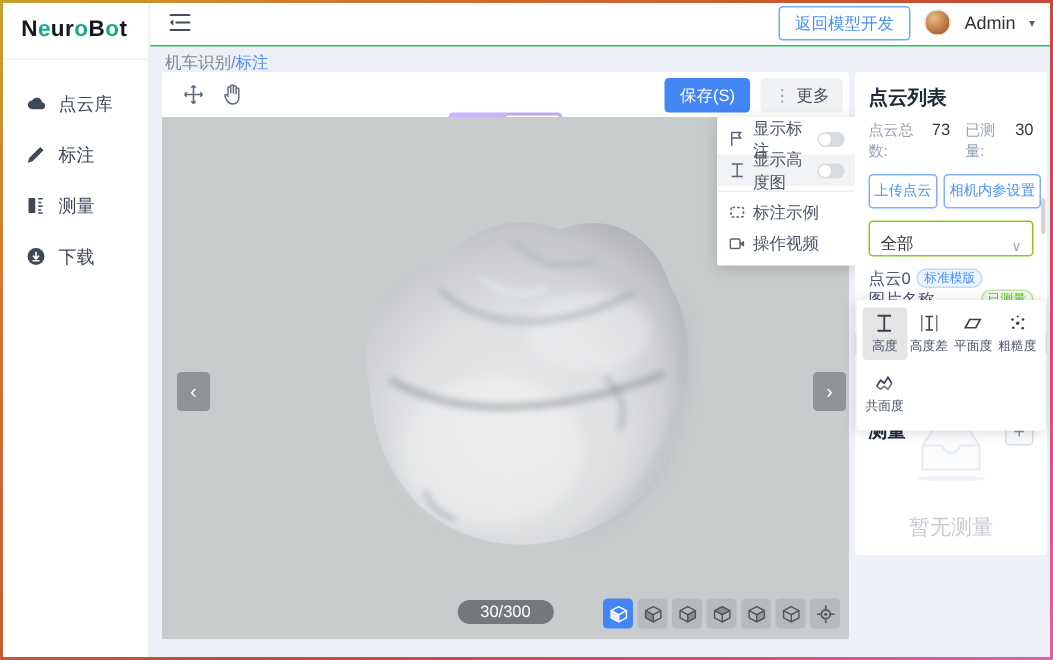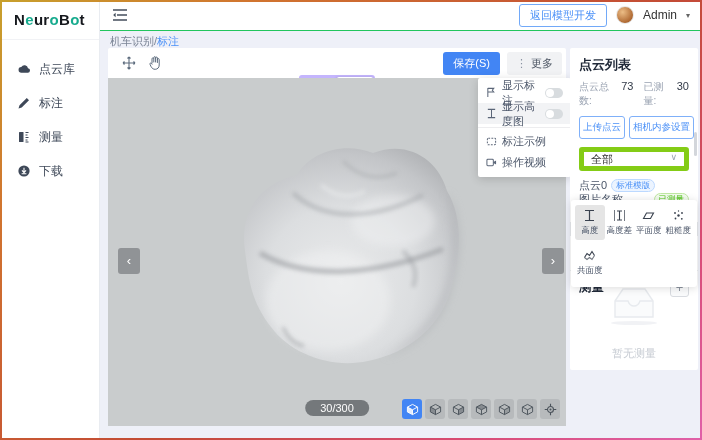--- a/index.html
+++ b/index.html
@@ -68,21 +68,21 @@
   .m-div { border-top:1px solid #ededef; margin:3px 0; }
 
   
   .panel { position:absolute; left:570px; top:48px; width:128px; height:322px; background:#fff; border-radius:2px; padding:8px 9px; z-index:2; }
   .p-title { font-size:13px; font-weight:bold; color:#212a39; }
   .p-stats { margin-top:6px; font-size:10px; color:#99a2b1; display:flex; gap:4px; align-items:baseline; }
   .p-stats b { color:#323a48; font-weight:normal; font-size:11px; }
   .p-stats .g2 { margin-left:6px; }
   .p-btns { margin-top:8px; display:flex; gap:4px; }
   .p-btn { border:1px solid #7fb0f9; color:#4a90f7; background:#fff; border-radius:3px; font-size:9.5px; padding:4px 3px; white-space:nowrap; cursor:pointer; }
-  .p-select { margin-top:8px; height:24px; border:5px solid #84cc16; border-radius:3px; display:flex; align-items:flex-start; padding:0 7px;
+  .p-select { margin-top:8px; height:24px; border:1px solid #84cc16; border-radius:3px; display:flex; align-items:flex-end; padding:0 7px;
               font-size:11px; color:#333; cursor:pointer; }
   .p-select .chev { margin-left:auto; color:#9aa3b1; font-size:9px; }
   .p-list { margin-top:7px; }
   .row { height:14.5px; display:flex; align-items:center; font-size:11px; color:#4a5568; cursor:pointer; }
   .pill { font-size:8.5px; line-height:11px; padding:0 4px; border-radius:7px; white-space:nowrap; }
   .pill.blue  { color:#4a90f7; background:#ecf4ff; border:1px solid #bcd9ff; margin-left:4px; }
   .pill.green { color:#52c41a; background:#f3fbee; border:1px solid #bfe8a2; margin-left:auto; }
   .pill.grey  { color:#9aa1ab; background:#f5f6f7; border:1px solid #e0e2e6; margin-left:auto; }
   .row.sel { background:#e9ebee; margin:0 -9px; padding:0 9px; }
   .row.sel .nm { color:#4a90f7; }
@@ -95,21 +95,21 @@
   .tools-grid { display:grid; grid-template-columns:repeat(4,1fr); row-gap:5px; }
   .tool { display:flex; flex-direction:column; align-items:center; gap:3px; font-size:8.5px; color:#4a5568; padding:4px 0 3px; border-radius:3px; cursor:pointer; }
   .tool.on { background:#e5e5e5; }
   .tool svg { width:13px; height:13px; color:#39414e; }
 
   .measure-sec { position:absolute; left:0; right:0; top:222px; border-top:1px solid #eef0f3; padding:7px 9px 0; display:flex; align-items:center; }
   .measure-title { font-size:12.5px; font-weight:bold; color:#212a39; }
   .add-btn { margin-left:auto; width:19px; height:19px; border:1px solid #d8dbe0; background:#fafbfc; border-radius:3px;
              color:#8a929e; font-size:13px; line-height:16px; text-align:center; cursor:pointer; }
   .empty { position:absolute; left:0; right:0; bottom:9px; text-align:center; }
-  .empty-txt { margin-top:17px; font-size:11px; color:#c7ccd3; }
+  .empty-txt { margin-top:17px; font-size:14px; color:#c7ccd3; }
 </style>
 </head>
 <body>
 
 <div class="frame">
 
   <div class="sidebar">
     <div class="logo">
       <span>N</span>
         <span class="accent">e</span>

